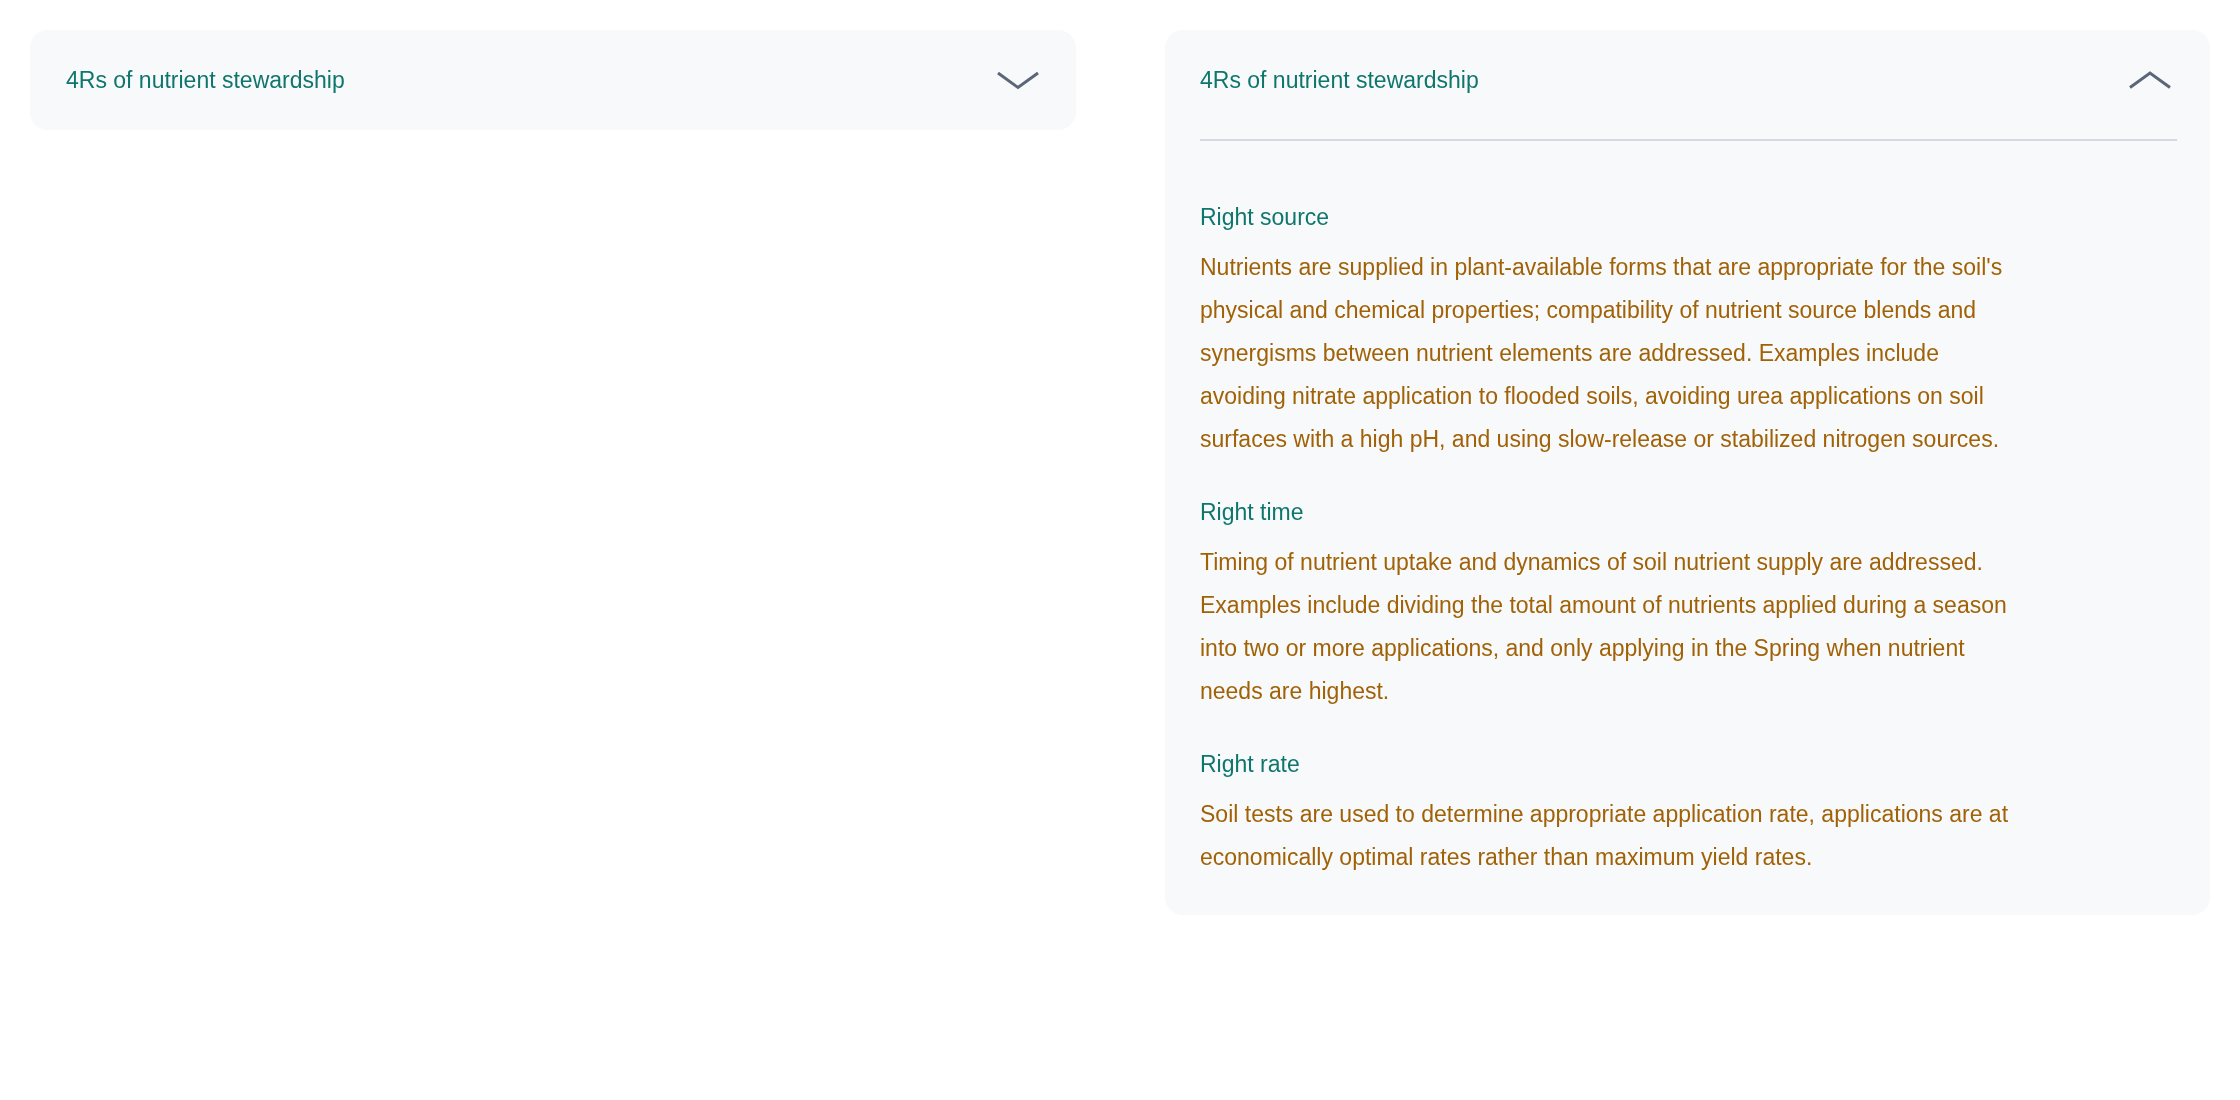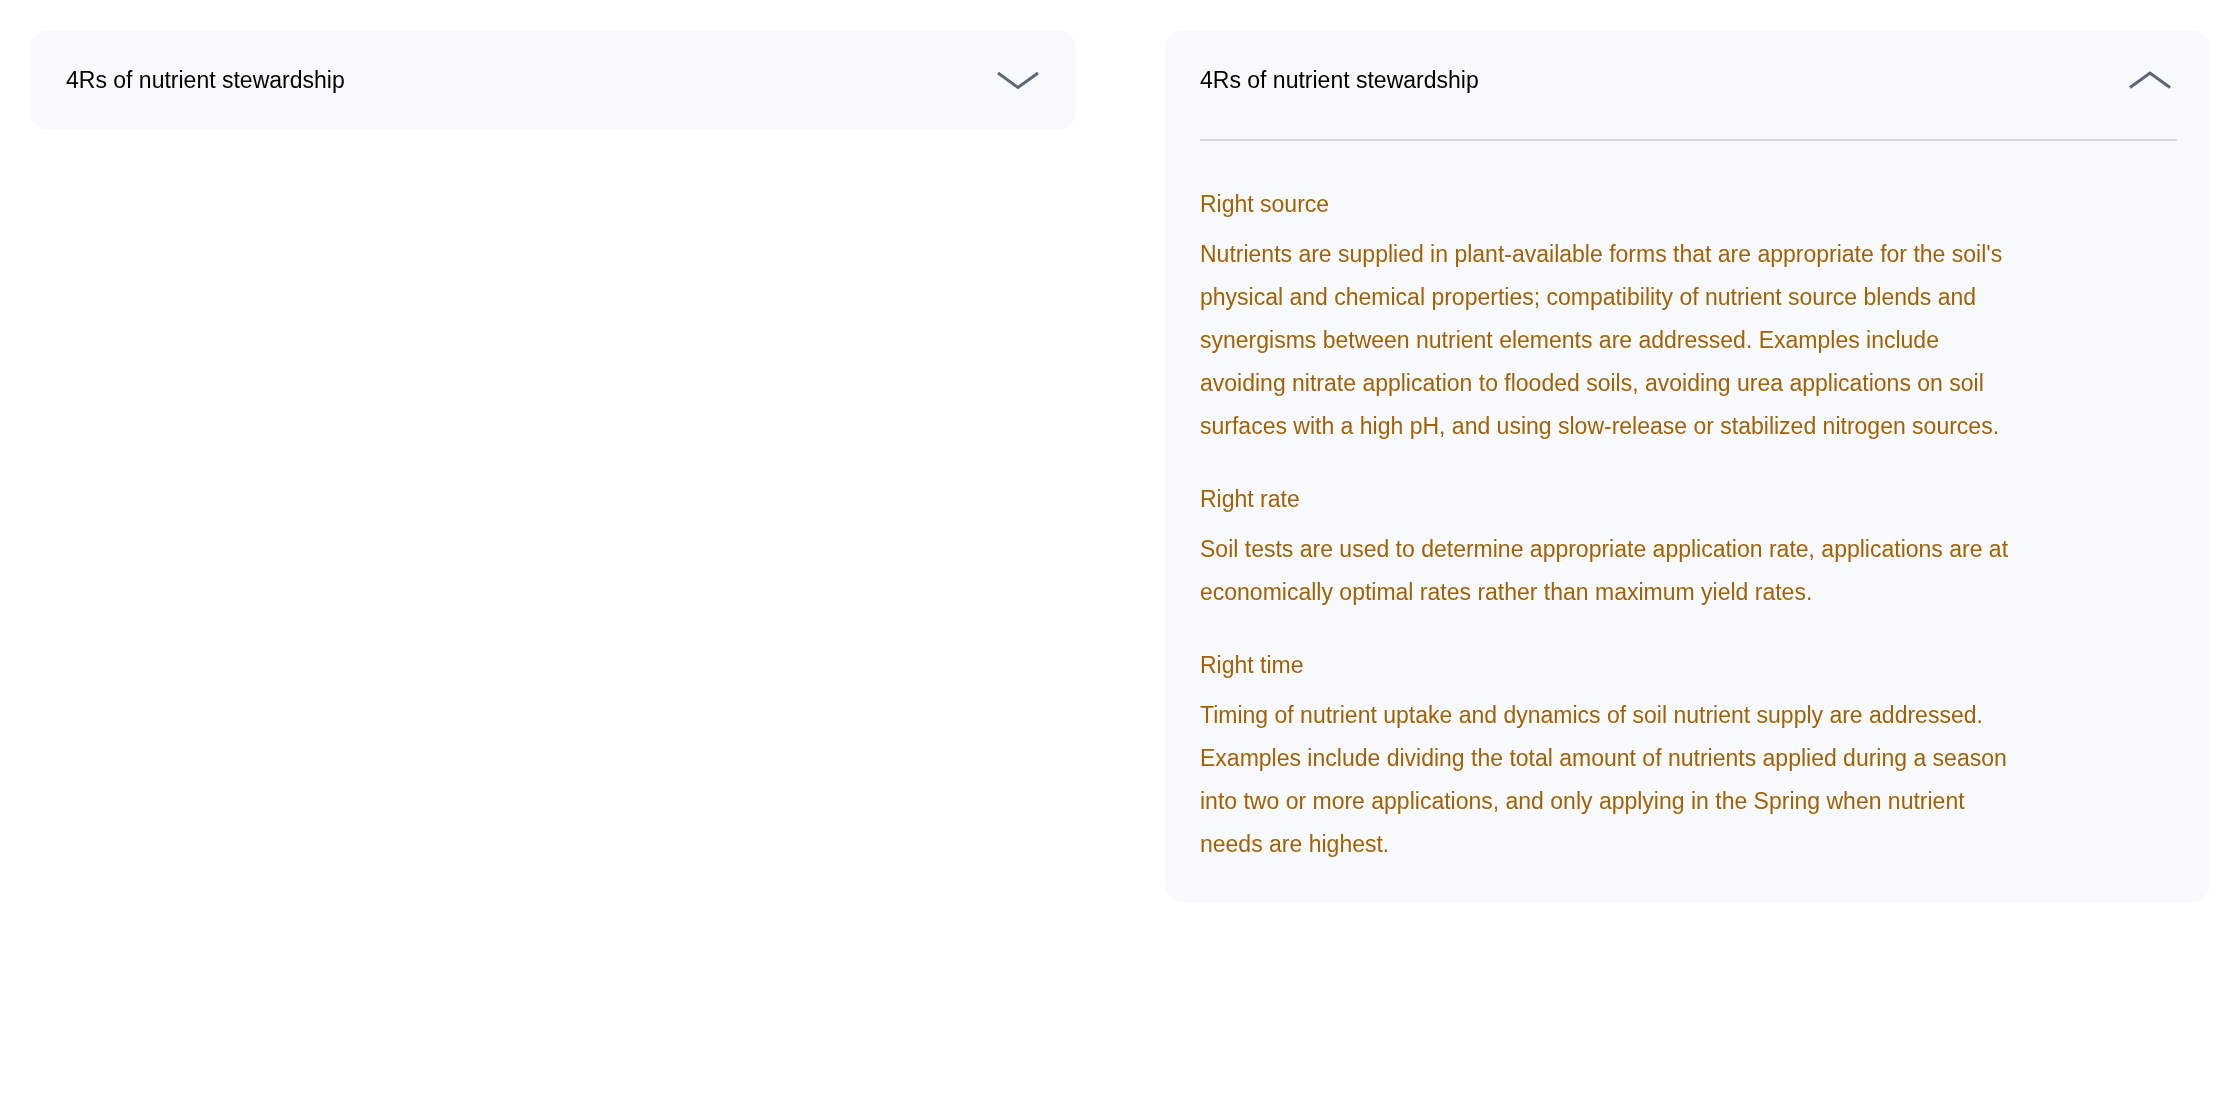--- a/index.html
+++ b/index.html
@@ -39,40 +39,40 @@
   .expanded-header {
     padding: 35px 38px 0 35px;
     display: flex;
     align-items: center;
     justify-content: space-between;
     cursor: pointer;
   }
   .card-title {
     font-size: 23px;
     line-height: 30px;
-    color: #000000;
+    color: #0f766e;
   }
   .chevron { display: flex; align-items: center; }
   .chevron svg { display: block; }
   .divider {
     height: 2px;
     background: #d6d9e0;
     margin: 44px 33px 0 35px;
   }
   .card-content {
     padding: 48px 36px 36px 35px;
   }
   .section { margin-top: 36px; }
   .section:first-child { margin-top: 0; }
   .section-heading {
-    margin: 0 0 14px 0;
+    margin: 13px 0 14px 0;
     font-size: 23px;
     line-height: 30px;
     font-weight: 400;
-    color: #a16207;
+    color: #0f766e;
   }
   .section-body {
     margin: 0;
     font-size: 23px;
     line-height: 43px;
     color: #a16207;
     white-space: pre-line;
   }
 </style>
 </head>
@@ -108,30 +108,30 @@
       <div class="section">
         <h3 class="section-heading">Right source</h3>
         <p class="section-body">Nutrients are supplied in plant-available forms that are appropriate for the soil's
 physical and chemical properties; compatibility of nutrient source blends and
 synergisms between nutrient elements are addressed. Examples include
 avoiding nitrate application to flooded soils, avoiding urea applications on soil
 surfaces with a high pH, and using slow-release or stabilized nitrogen sources.</p>
       </div>
 
       <div class="section">
-        <h3 class="section-heading">Right rate</h3>
-        <p class="section-body">Soil tests are used to determine appropriate application rate, applications are at
-economically optimal rates rather than maximum yield rates.</p>
-      </div>
-
-      <div class="section">
         <h3 class="section-heading">Right time</h3>
         <p class="section-body">Timing of nutrient uptake and dynamics of soil nutrient supply are addressed.
 Examples include dividing the total amount of nutrients applied during a season
 into two or more applications, and only applying in the Spring when nutrient
 needs are highest.</p>
+      </div>
+
+      <div class="section">
+        <h3 class="section-heading">Right rate</h3>
+        <p class="section-body">Soil tests are used to determine appropriate application rate, applications are at
+economically optimal rates rather than maximum yield rates.</p>
       </div>
 
 
     </div>
   </section>
 
 </main>
 
 </body></html>

